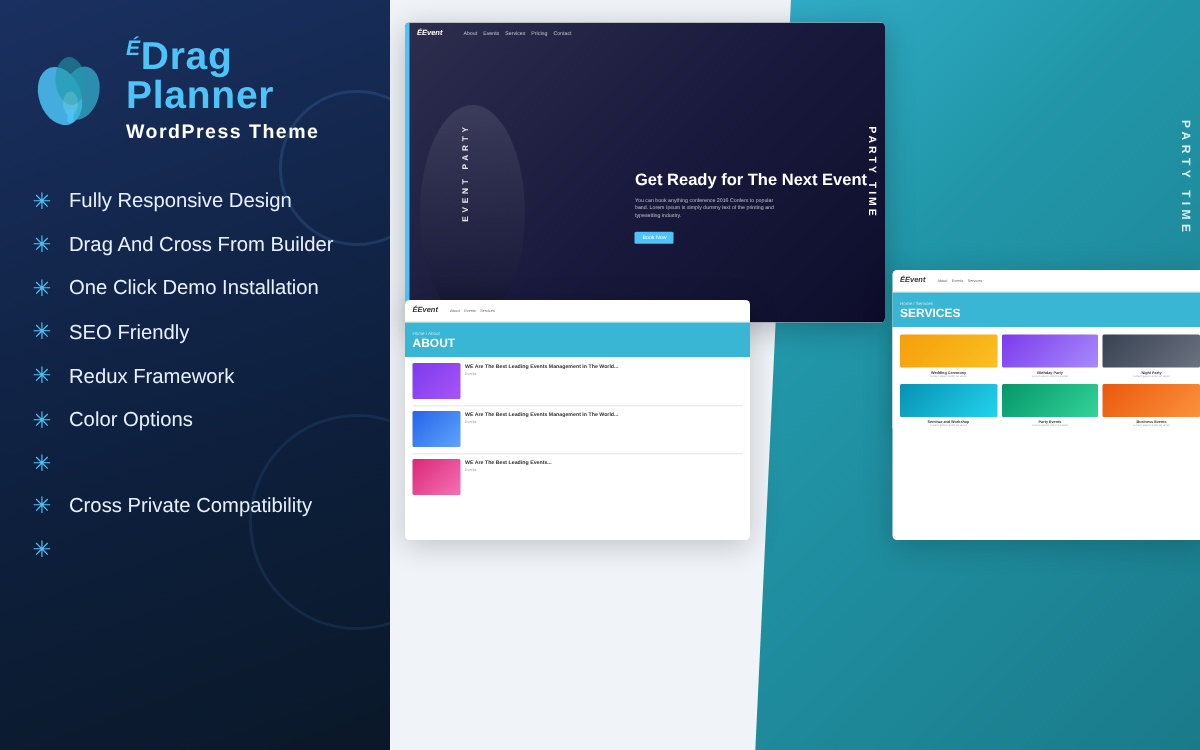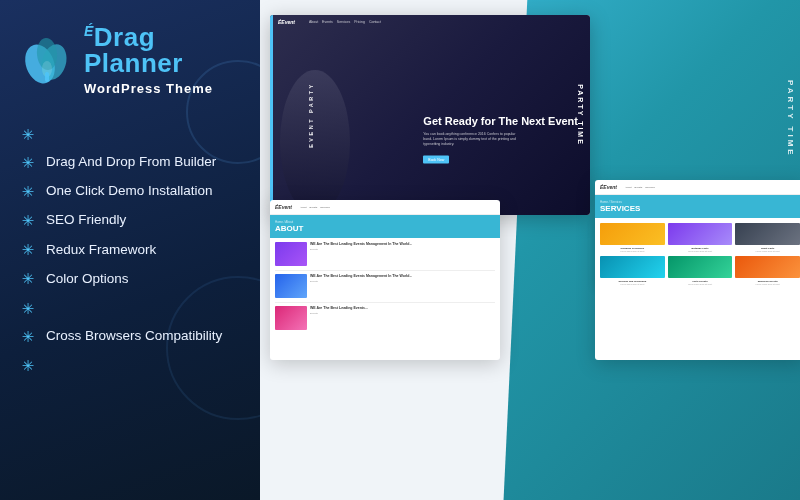--- a/index.html
+++ b/index.html
@@ -395,24 +395,25 @@
         <span class="logo-subtitle">
           <span>WordPress</span><span> Theme</span>
         </span>
       </div>
     </div>
   </div>
 
   <ul class="features-list">
     <li class="feature-item">
       <span class="feature-icon star-icon">✳</span>
-    </li>
-    <li class="feature-item">
-      <span class="feature-icon star-icon">✳</span>
-      <span class="feature-text">Drag And Drop From Builder</span>
+      <span class="feature-text">Fully Responsive Design</span>
+    </li>
+    <li class="feature-item">
+      <span class="feature-icon star-icon">✳</span>
+      <span class="feature-text">Drag And Cross From Builder</span>
     </li>
     <li class="feature-item">
       <span class="feature-icon star-icon">✳</span>
       <span class="feature-text">One Click Demo Installation</span>
     </li>
     <li class="feature-item">
       <span class="feature-icon star-icon">✳</span>
       <span class="feature-text">SEO Friendly</span>
     </li>
     <li class="feature-item">
@@ -421,21 +422,21 @@
     </li>
     <li class="feature-item">
       <span class="feature-icon star-icon">✳</span>
       <span class="feature-text">Color Options</span>
     </li>
     <li class="feature-item">
       <span class="feature-icon star-icon">✳</span>
     </li>
     <li class="feature-item">
       <span class="feature-icon star-icon">✳</span>
-      <span class="feature-text">Cross Browsers Compatibility</span>
+      <span class="feature-text">Cross Private Compatibility</span>
     </li>
     <li class="feature-item">
       <span class="feature-icon star-icon">✳</span>
     </li>
   </ul>
 </div>
 
 <div class="right-panel">
   <div class="teal-bg"></div>
   <div class="white-bg"></div>

